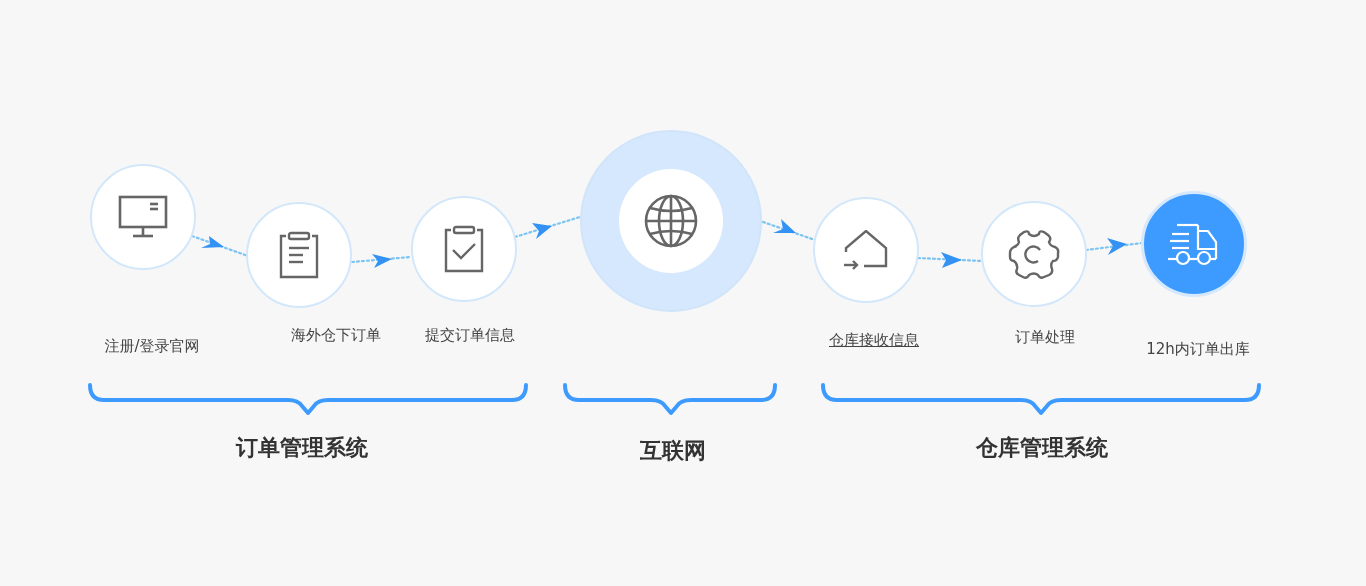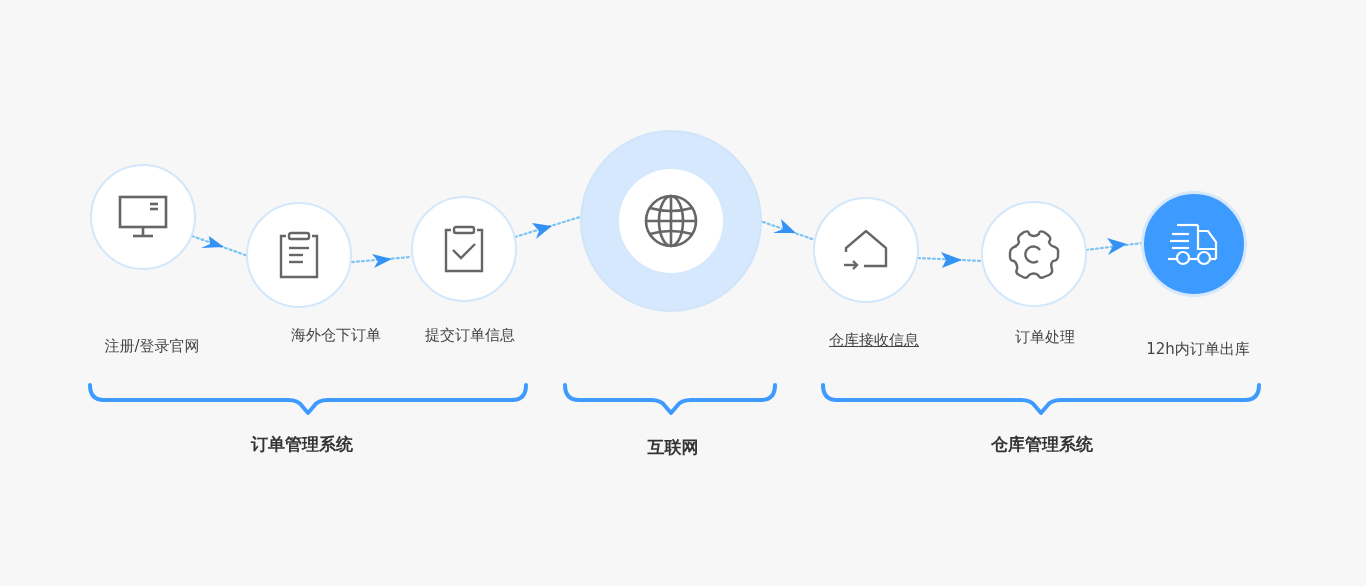--- a/index.html
+++ b/index.html
@@ -22,21 +22,21 @@
     }
     .hub-inner {
       position:absolute; border-radius:50%; background:#ffffff;
       display:flex; align-items:center; justify-content:center;
     }
     .step-label {
       position:absolute; font-size:15px; color:#444444; white-space:nowrap;
       transform:translateX(-50%);
     }
     .group-label {
-      position:absolute; font-size:17px; font-weight:bold; color:#333333; white-space:nowrap;
+      position:absolute; font-size:22px; font-weight:bold; color:#333333; white-space:nowrap;
       transform:translateX(-50%);
     }
     .brace { position:absolute; }
   </style>
 </head>
 <body>
 
 <div class="stage">
 
   <svg class="connectors" viewBox="0 0 1366 586">

